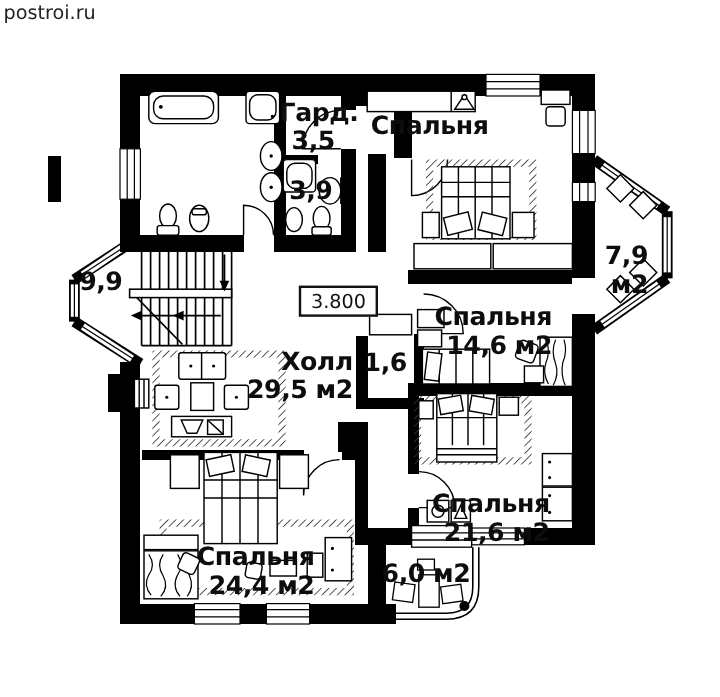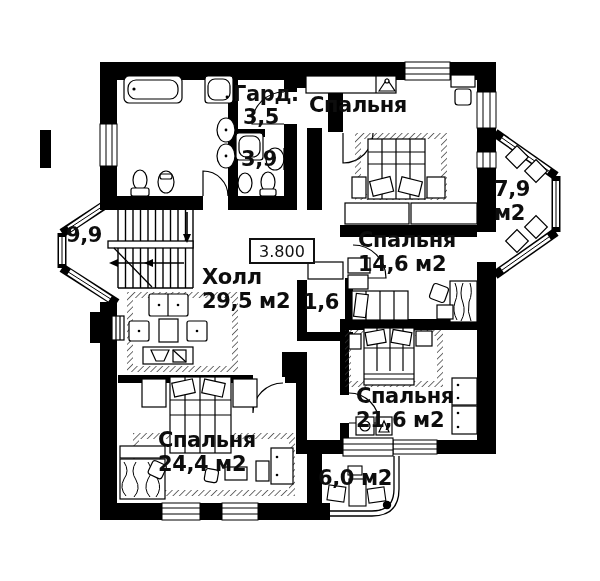--- a/index.html
+++ b/index.html
@@ -1,21 +1,21 @@
 <!DOCTYPE html>
 <html><head>
 <meta charset="utf-8">
 <style>
   html,body{margin:0;padding:0;background:#fff;}
   .stage{position:relative;width:600px;height:581px;background:#fff;overflow:hidden;
          font-family:"DejaVu Sans",sans-serif;}
   .stage svg{position:absolute;left:0;top:0;}
   .lbl{position:absolute;font:700 21px "DejaVu Sans",sans-serif;color:#0d0d0d;
        letter-spacing:-0.4px;line-height:24px;white-space:nowrap;}
-  .lbl.center{text-align:left;}
+  .lbl.center{text-align:right;margin-top:24px;}
   .lbl.big{font-size:22px;}
   .watermark{position:absolute;left:3px;top:1px;font:400 16px "DejaVu Sans",sans-serif;color:#222;}
   .elevbox{position:absolute;left:221px;top:238px;width:62px;height:22px;border:2px solid #111;
            background:#fff;display:flex;align-items:center;justify-content:center;
            font:400 16px "DejaVu Sans",sans-serif;color:#111;margin-left:28px;}
   .lbl div{display:block;}
 </style>
 </head>
 <body>
 
@@ -317,20 +317,21 @@
   </g>
 
   <g stroke="#000" stroke-width="1.2" fill="#fff">
     <rect x="509" y="149" width="16" height="16" transform="rotate(45 517 157)"></rect>
     <rect x="528" y="163" width="16" height="16" transform="rotate(45 536 171)"></rect>
     <rect x="509" y="233" width="16" height="16" transform="rotate(45 517 241)"></rect>
     <rect x="528" y="219" width="16" height="16" transform="rotate(45 536 227)"></rect>
   </g>
 </svg>
 
+<div class="watermark">postroi.ru</div>
 
 
 <div class="lbl" style="left:233px;top:82px">Гард.</div>
 <div class="lbl" style="left:243px;top:105px">3,5</div>
 
 <div class="lbl" style="left:241px;top:147px">3,9</div>
 
 <div class="lbl" style="left:309px;top:93px">
   <div>Спальня</div>
 </div>

